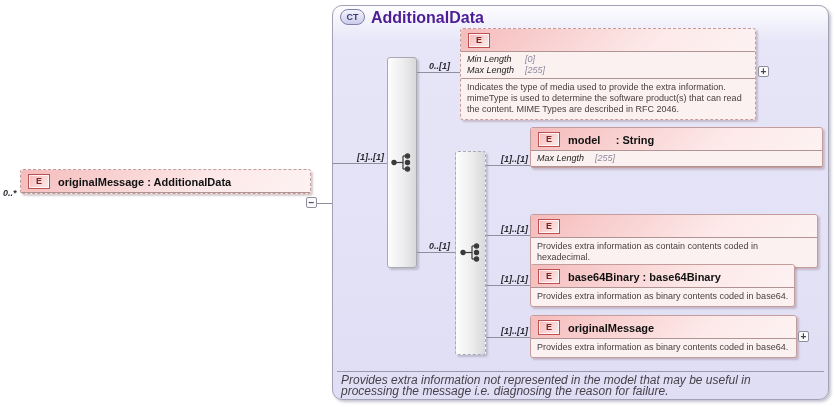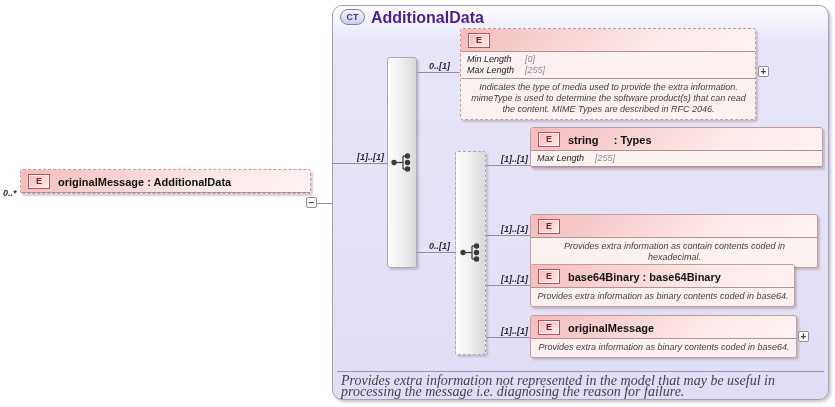--- a/index.html
+++ b/index.html
@@ -10,39 +10,39 @@
   .ct-box{position:absolute;left:332px;top:5px;width:497px;height:395px;
           border:1px solid #a2a2b4;border-radius:10px;
           background:linear-gradient(180deg,#fdfdff 0%,#e7e6f8 9%,#dfdef4 100%);
           box-shadow:2px 2px 3px rgba(125,125,150,.45);box-sizing:border-box;}
   .ct-badge{position:absolute;left:340px;top:9px;width:23px;height:14px;line-height:14px;
             text-align:center;font-size:9px;font-weight:bold;color:#3a3a7c;
             border:1px solid #8080b0;border-radius:8px;
             background:linear-gradient(180deg,#f5f5fc,#cccce9);}
   .ct-title{position:absolute;left:371px;top:9px;font-size:16px;font-weight:bold;color:#4c1d95;}
   .ct-footer-sep{position:absolute;left:337px;top:371px;width:487px;height:1px;background:#9a9aac;}
-  .ct-footer{position:absolute;left:341px;top:375px;width:440px;font-size:14px;font-style:italic;
-             color:#49414a;line-height:11px;font-family:Liberation Serif, serif;}
+  .ct-footer{position:absolute;left:341px;top:375px;width:440px;font-size:12px;font-style:italic;
+             color:#49414a;line-height:11px;}
 
   
   .el-box{position:absolute;box-sizing:border-box;border:1px solid #c49c9c;border-radius:3px;
           background:#fcf1f1;box-shadow:2px 2px 2px rgba(140,110,120,.35);}
   .el-box.dashed{border-style:dashed;}
   .el-header{display:flex;align-items:center;gap:8px;padding:4px 6px 3px 7px;
              border-bottom:1px solid #b09494;border-radius:3px 3px 0 0;
              background:linear-gradient(135deg,#f5bbbb 0%,#fde9e9 65%,#fdf2f2 100%);}
   .e-badge{flex:0 0 auto;width:20px;height:13px;line-height:13px;text-align:center;
            font-size:9px;font-weight:bold;color:#7c2020;border:1px solid #c05050;
            background:linear-gradient(135deg,#f6baba,#fcecec);
            box-shadow:inset 0 0 0 1px rgba(255,255,255,.75);}
   .el-title{font-size:11px;font-weight:bold;color:#111;white-space:pre;}
   .el-facets{padding:2px 6px;border-bottom:1px solid #b09494;font-size:9px;line-height:11px;}
   .facet-name{display:inline-block;width:58px;font-style:italic;color:#1d1d1d;}
   .facet-val{font-style:italic;color:#8a8a9e;}
-  .el-annot{padding:3px 5px 4px 6px;font-size:9px;font-style:italic;color:#49403f;line-height:11px;text-align:center;}
+  .el-annot{padding:3px 5px 4px 6px;font-size:9px;color:#49403f;line-height:11px;}
 
   
   .conn-bar{position:absolute;box-sizing:border-box;border:1px solid #a9a9af;border-radius:3px;
             background:linear-gradient(90deg,#fdfdfd 0%,#ededee 55%,#d9d9dc 100%);
             box-shadow:2px 2px 2px rgba(120,120,140,.35);}
   .conn-bar.dashed{border-style:dashed;}
   .conn-icon{position:absolute;}
 
   
   .hline{position:absolute;height:1px;background:#8f8f9d;}
@@ -117,21 +117,21 @@
       <circle cx="17.5" cy="10.5" r="2.1"></circle>
       <circle cx="17.5" cy="17" r="2.1"></circle>
     </g>
   </svg>
 
   <div class="hline" style="left:486px;top:165px;width:44px;"></div>
   <div class="card ra" style="left:492px;top:154px;width:36px;">[1]..[1]</div>
   <div class="el-box" style="left:530px;top:127px;width:293px;">
     <div class="el-header">
       <span class="e-badge">E</span>
-      <span class="el-title">string     : Types</span>
+      <span class="el-title">model     : String</span>
     </div>
     <div class="el-facets">
       <div><span class="facet-name">Max Length</span><span class="facet-val">[255]</span></div>
     </div>
   </div>
 
   <div class="hline" style="left:486px;top:235px;width:44px;"></div>
   <div class="card ra" style="left:492px;top:224px;width:36px;">[1]..[1]</div>
   <div class="el-box" style="left:530px;top:214px;width:288px;">
     <div class="el-header">

